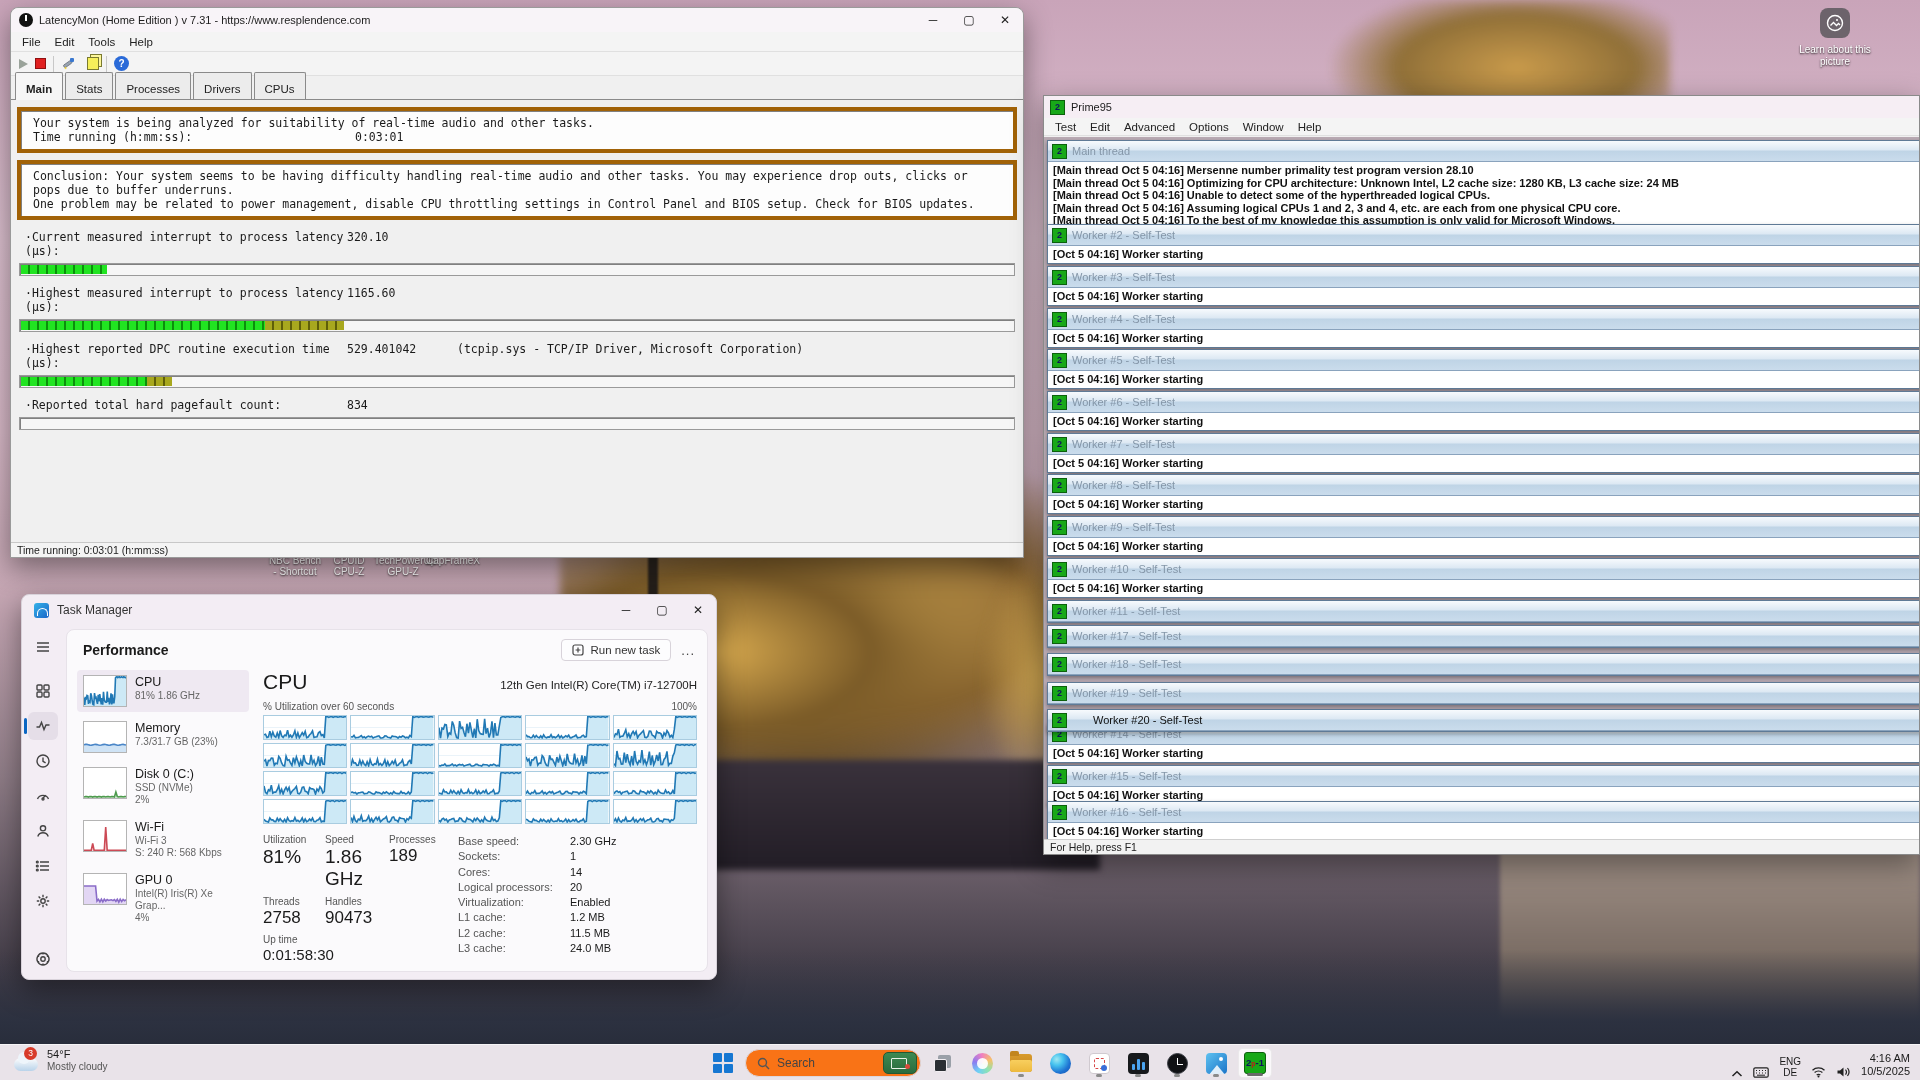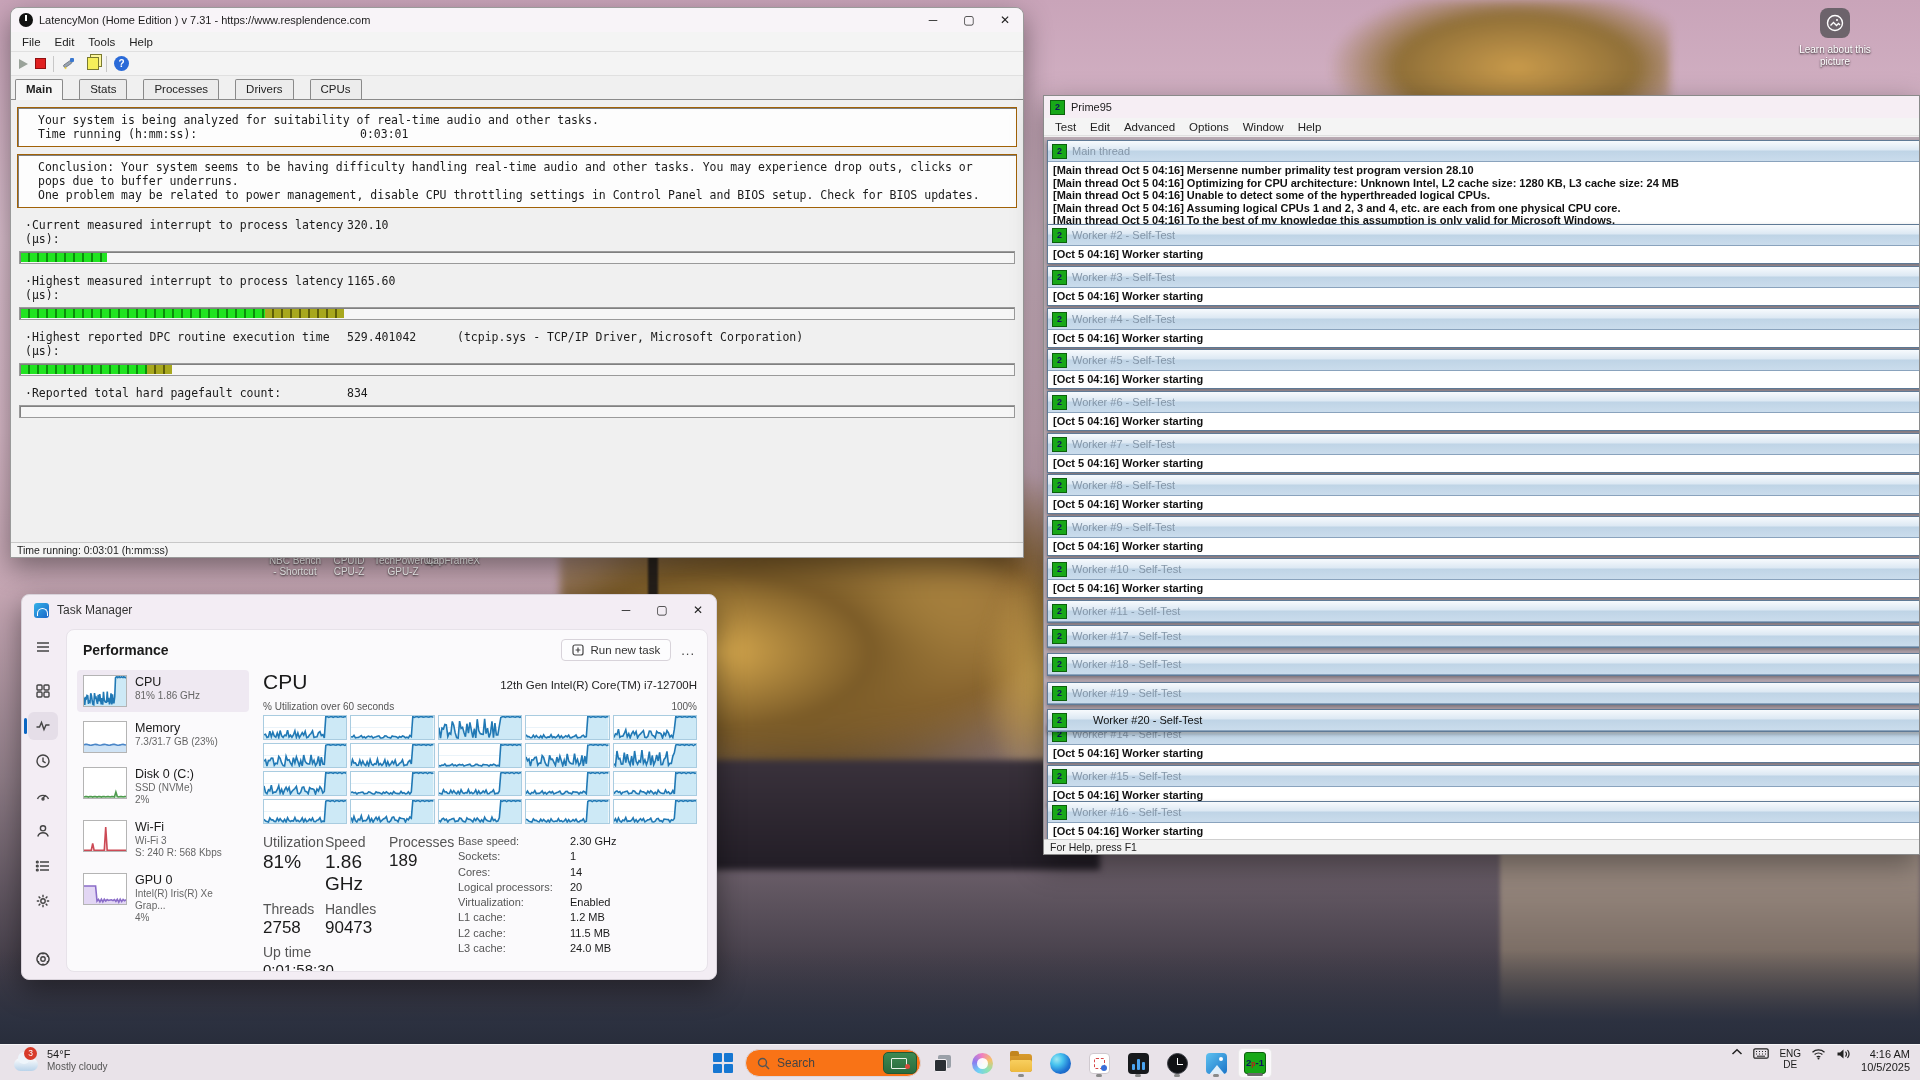--- a/index.html
+++ b/index.html
@@ -47,26 +47,26 @@
   .lm-ico:after { content:""; position:absolute; left:6px; top:2px; width:2px; height:6px; background:#fff; }
   .menubar { height:20px; background:#f4f4f4; border-bottom:1px solid #e0e0e0; display:flex; align-items:center; padding-left:4px; }
   .menubar span { padding:0 7px; font-size:11.5px; color:#222; }
   #lm-toolbar { height:24px; background:#f4f4f4; border-bottom:1px solid #e0e0e0; display:flex; align-items:center; gap:7px; padding-left:8px; }
   .tb-sep { width:1px; height:16px; background:#c8c8c8; }
   .tb-play { width:0; height:0; border-left:9px solid #9aa39a; border-top:5.5px solid transparent; border-bottom:5.5px solid transparent; }
   .tb-stop { width:11px; height:11px; background:#e02020; border:1px solid #901010; }
   .tb-copy { width:12px; height:13px; background:#f6ef5a; border:1px solid #7a7a30; box-shadow:3px -3px 0 -1px #fdf79a, 3px -3px 0 0 #7a7a30; margin-left:3px; }
   .tb-help { width:15px; height:15px; border-radius:50%; background:#2a6ad8; color:#fff; font-size:10px; font-weight:bold; display:flex; align-items:center; justify-content:center; }
   #lm-tabs { height:24px; background:#f0f0f0; display:flex; align-items:flex-end; padding-left:4px; border-bottom:1px solid #8a8a8a; }
-  .tab { font-size:11.5px; color:#222; padding:3px 10px 4px; border:1px solid #8a8a8a; border-bottom:none; background:#ececec; margin-right:16px;
+  .tab { font-size:11.5px; color:#222; padding:10px 10px 4px; border:1px solid #8a8a8a; border-bottom:none; background:#ececec; margin-right:2px;
      border-radius:2px 2px 0 0; position:relative; }
   .tab.active { background:#f6f6f6; font-weight:bold; top:1px; padding-bottom:5px; }
   #lm-content { position:absolute; left:0; right:0; top:93px; bottom:15px; background:#f0f0f0; padding:6px;
      font-family:"DejaVu Sans Mono", monospace; font-size:11.5px; color:#1a1a1a; }
-  .lm-panel { background:#fdfdfd; border:1px solid #a16207; box-shadow:inset 1px 1px 0 #808080; padding:5px 20px; margin-bottom:7px; }
+  .lm-panel { background:#fdfdfd; border:4px solid #a16207; box-shadow:inset 1px 1px 0 #808080; padding:5px 12px; margin-bottom:7px; }
   .lm-row { display:flex; }
   .lm-row .lbl { width:322px; flex:none; }
   .lm-metric { margin:10px 0 0; }
   .lm-metric .mrow { display:flex; padding:0 8px 5px; }
   .lm-metric .mlbl { width:322px; flex:none; }
   .lm-metric .mval { width:110px; flex:none; }
   .lm-track { height:13px; margin:0 2px; background:#f6f6f6; border:1px solid #9a9a9a; box-shadow:inset 1px 1px 0 #808080; position:relative; overflow:hidden; }
   .lm-fill { position:absolute; left:1px; top:1px; bottom:1px;
      background:repeating-linear-gradient(90deg,#21e421 0px,#21e421 7px,#0b8f0b 7px,#0b8f0b 9px); }
   .lm-tail { position:absolute; right:0; top:0; bottom:0;
@@ -122,21 +122,21 @@
   #tm-cpu-row .h1 { font-size:21px; color:#1a1a1a; }
   #tm-cpu-row .chip { margin-left:auto; font-size:11.5px; color:#222; padding-right:4px; }
   #tm-cap { display:flex; font-size:10px; color:#555; margin:7px 0 3px; padding-right:4px; }
   #tm-cap .mx { margin-left:auto; }
   #tm-grid { display:grid; grid-template-columns:repeat(5,1fr); gap:3px; padding-right:4px; }
   .tm-cell { height:25px; border:1px solid #a9cce0; background:#fff; }
   .tm-cell svg, .tm-thumb svg { display:block; width:100%; height:100%; }
   #tm-statrow { display:flex; margin-top:10px; }
   #tm-stats { width:185px; flex:none; display:grid; grid-template-columns:62px 64px 1fr; row-gap:6px; }
   .st { display:flex; flex-direction:column; }
-  .st .l { font-size:14px; color:#555; margin-bottom:1px; }
+  .st .l { font-size:10px; color:#555; margin-bottom:1px; }
   .st .v { font-size:17px; color:#1a1a1a; }
   .st.big .v { font-size:19px; }
   .st.wide { grid-column:1 / span 3; }
   .st.wide .v { font-size:15px; }
   #tm-specs { margin-left:10px; font-size:11px; }
   .spec { display:flex; line-height:15.3px; }
   .spec .l { width:112px; color:#555; }
   .spec .v { color:#1a1a1a; }
 
   
@@ -182,21 +182,21 @@
   .ic-bars i { width:3px; background:#4aa3f0; border-radius:1px; }
   .ic-clockapp { width:21px; height:21px; border-radius:50%; background:#101114; border:1.6px solid #3a3d44; position:relative; }
   .ic-clockapp:before { content:""; position:absolute; left:9px; top:4px; width:1.8px; height:7px; background:#fff; }
   .ic-clockapp:after { content:""; position:absolute; left:9px; top:10px; width:6px; height:1.8px; background:#fff; }
   .ic-photos { width:21px; height:21px; border-radius:4px; background:linear-gradient(135deg,#5ec1f0,#1b74c8); position:relative; overflow:hidden; }
   .ic-photos:before { content:""; position:absolute; left:2px; bottom:-2px; border-left:9px solid transparent; border-right:9px solid transparent; border-bottom:11px solid rgba(255,255,255,.85); }
   .ic-photos:after { content:""; position:absolute; right:4px; top:4px; width:4px; height:4px; border-radius:50%; background:#fff; }
   .ic-p95 { width:22px; height:22px; border-radius:3px; background:#17a817; border:1px solid #0c600c; color:#101260;
      font-weight:bold; font-size:9.5px; display:flex; align-items:center; justify-content:center; line-height:1; }
   .ic-p95 sup { color:#c41616; font-size:7px; }
-  #tb-tray { position:absolute; right:10px; top:3px; display:flex; align-items:flex-start; gap:10px; height:30px; }
+  #tb-tray { position:absolute; right:10px; top:3px; display:flex; align-items:flex-end; gap:10px; height:30px; }
   #tb-tray svg { display:block; }
   .tray-lang { font-size:10px; color:#1a1a1a; line-height:11px; text-align:center; }
   .tray-clock { font-size:11px; color:#1a1a1a; text-align:right; line-height:13px; }
 </style>
 </head>
 <body>
 
 <div class="screen">
 
   <div class="wp">

